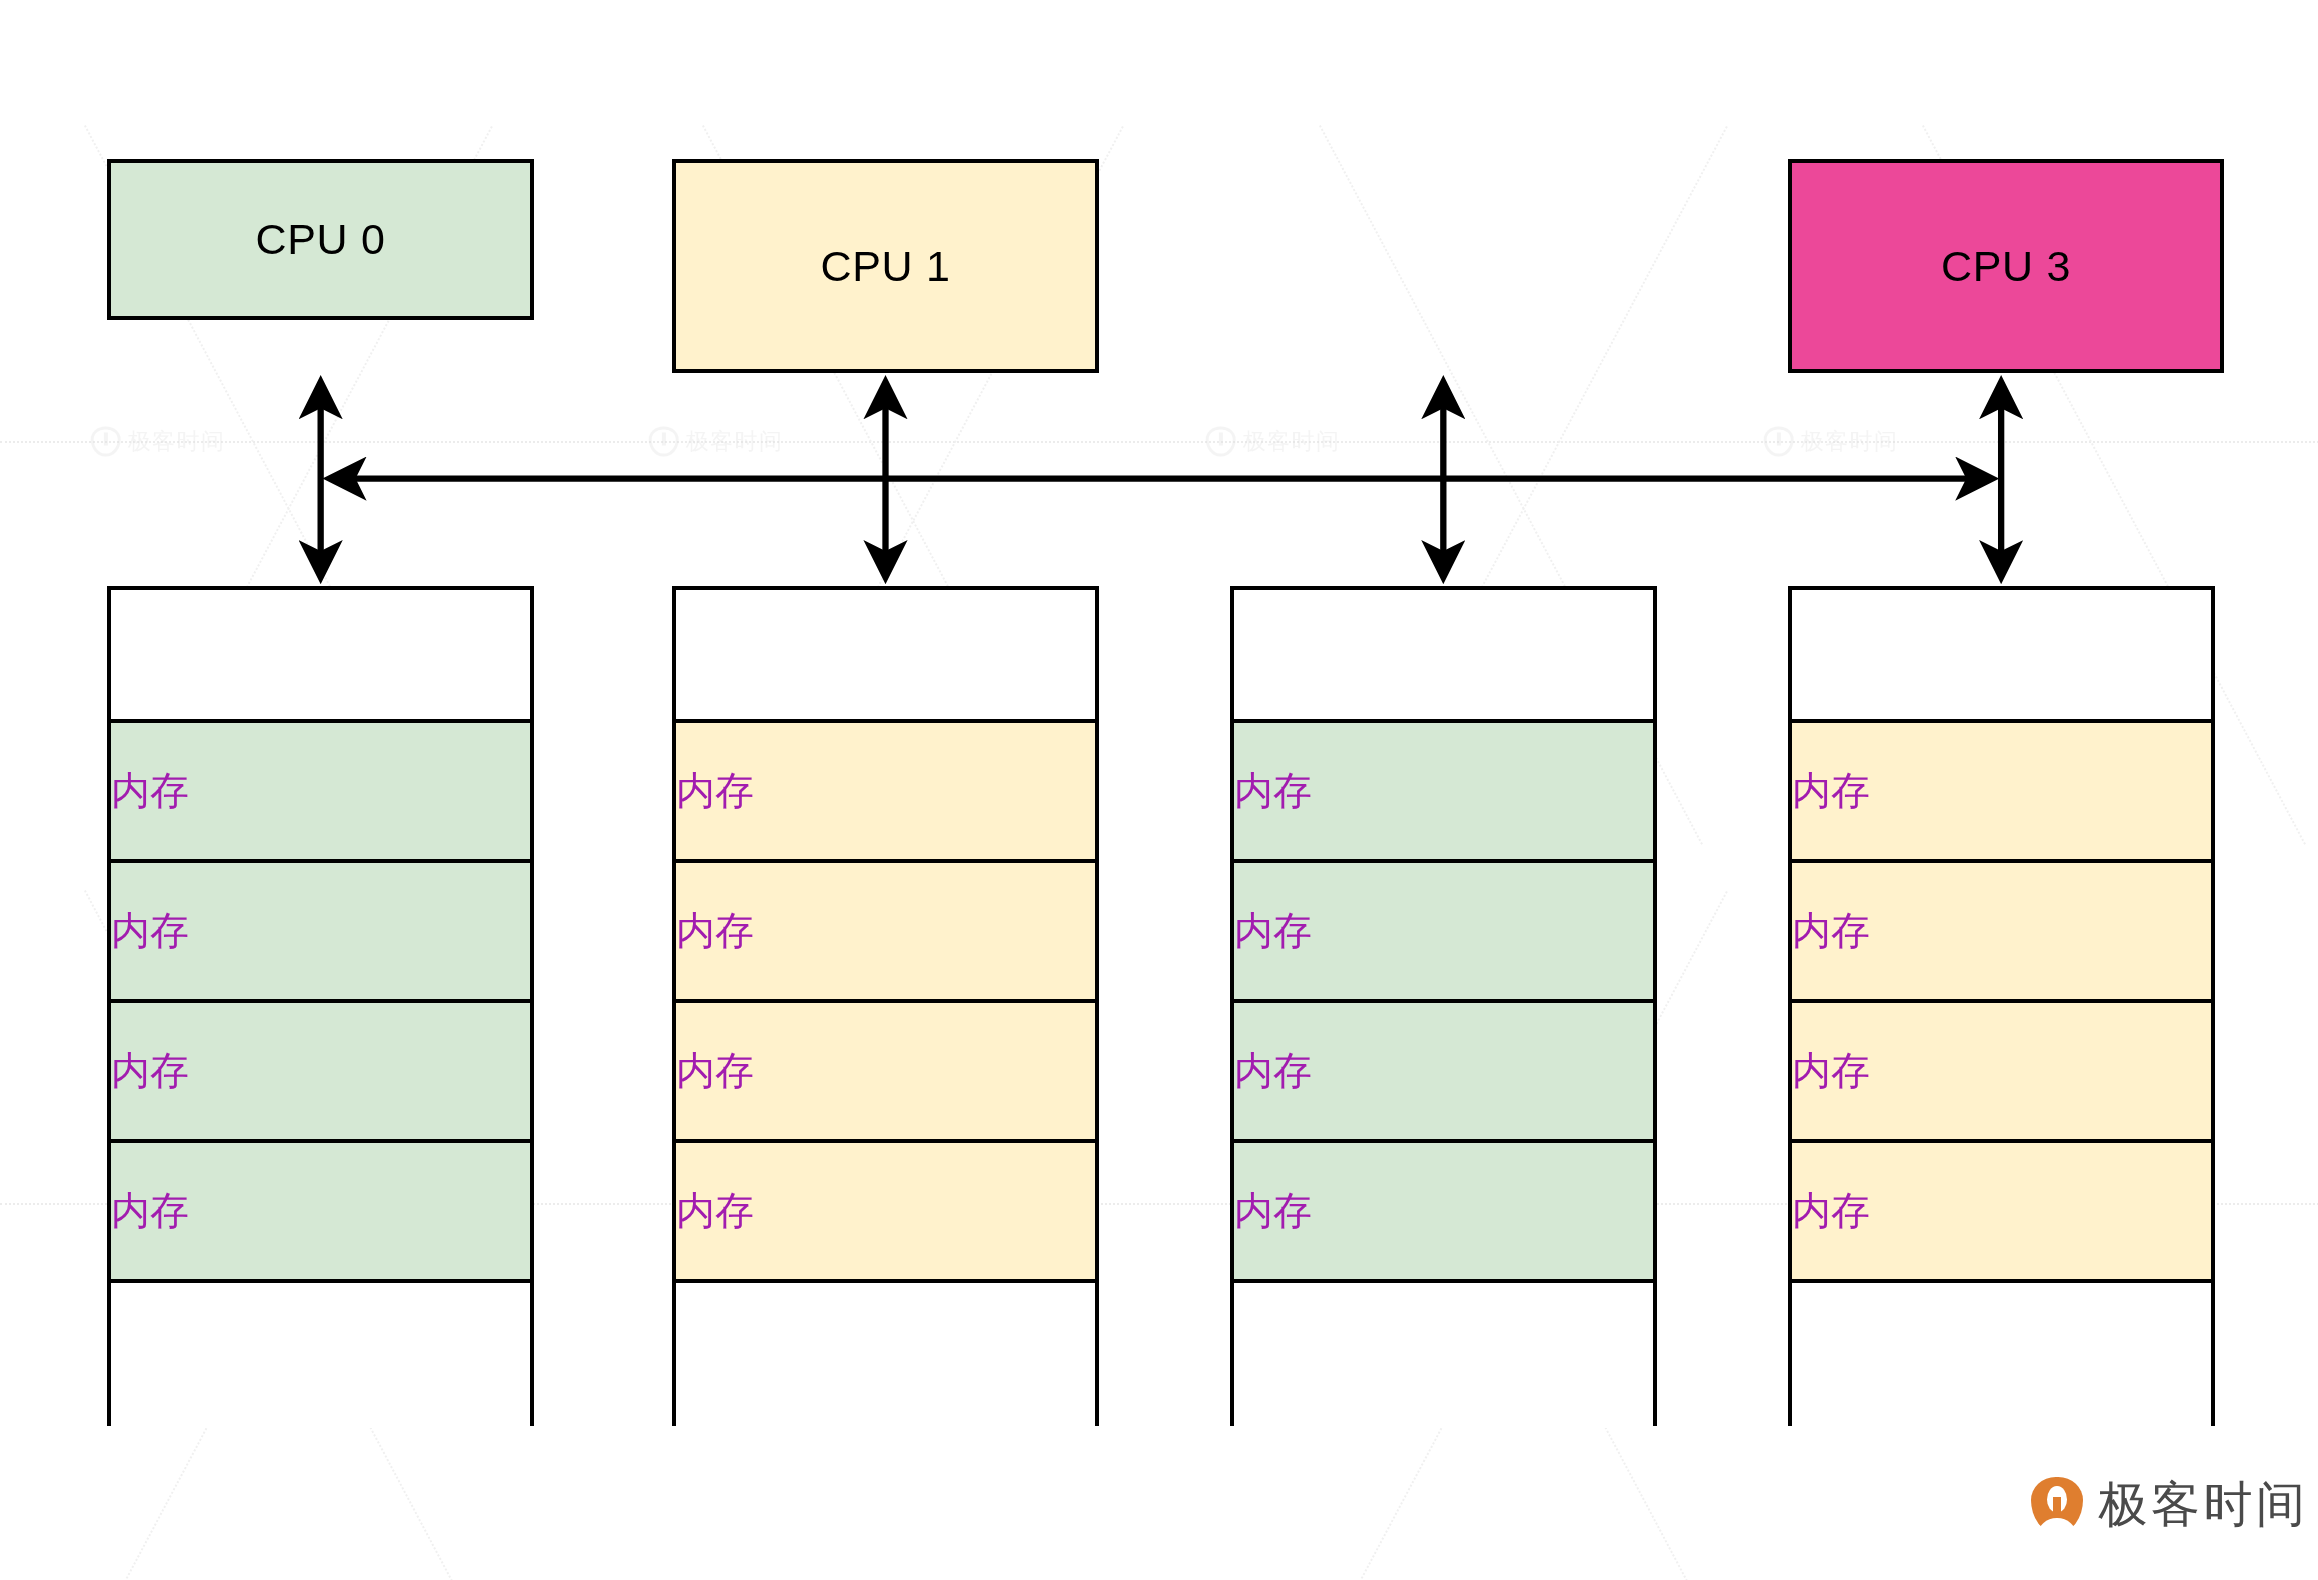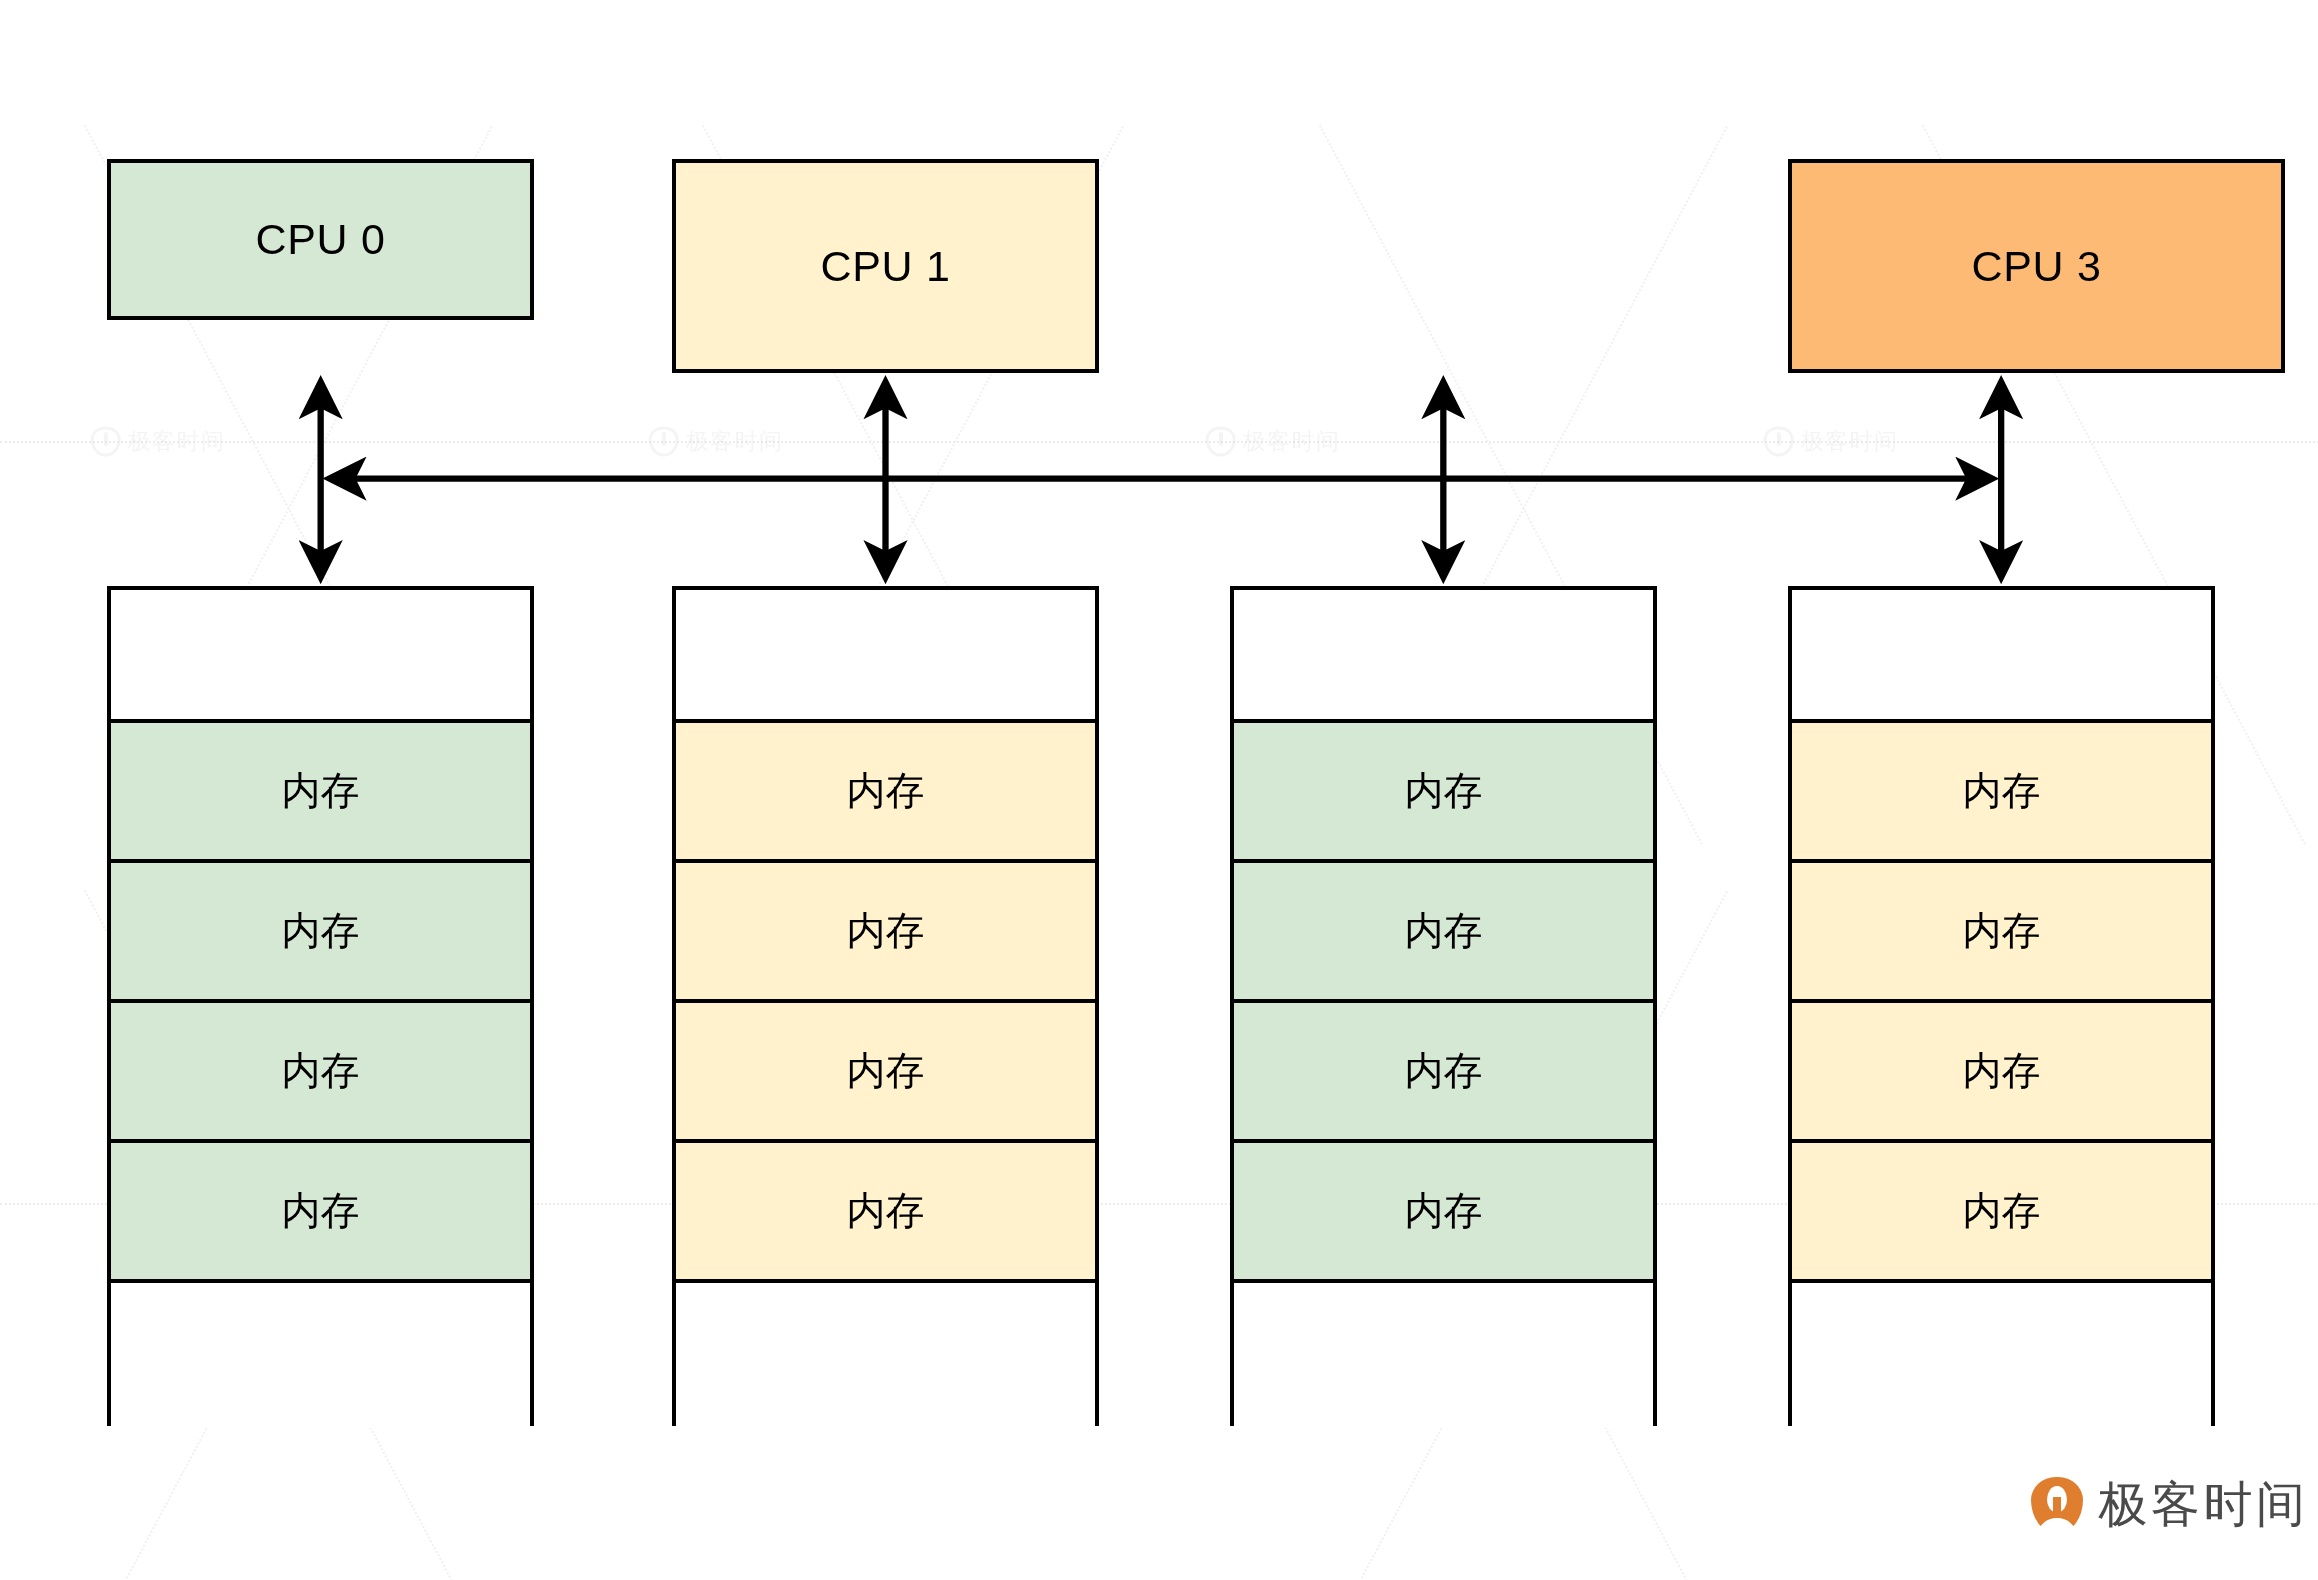--- a/index.html
+++ b/index.html
@@ -96,23 +96,22 @@
     position: absolute;
     border: 4.9px solid #000000;
     box-sizing: border-box;
     display: flex;
     flex-direction: column;
   }
   .mem-row {
     box-sizing: border-box;
     display: flex;
     align-items: center;
-    justify-content: center;
     font-size: 39px;
-    color: #000000;
+    color: #a21caf;
     background: #ffffff;
     border-bottom: 4.9px solid #000000;
   }
   .mem-row:last-child {
     border-bottom: none;
   }
   .mem-row.empty {
     background: #ffffff;
   }
 
@@ -237,21 +236,21 @@
   </div>
 
   <div class="diagram">
 
     <div class="cpu-box" id="cpu0" style="left: 107px; top: 159px; width: 427px; height: 161px; background: rgb(213, 232, 212);">
       <span>CPU 0</span>
     </div>
     <div class="cpu-box" id="cpu1" style="left: 672px; top: 159px; width: 427px; height: 214px; background: rgb(255, 242, 204);">
       <span>CPU 1</span>
     </div>
-    <div class="cpu-box" id="cpu3" style="left: 1788px; top: 159px; width: 497px; height: 214px; background: #fdba74;">
+    <div class="cpu-box" id="cpu3" style="left: 1788px; top: 159px; width: 436px; height: 214px; background: #ec4899;">
       <span>CPU 3</span>
     </div>
 
     <svg class="conn-svg" width="2319" height="1581" viewBox="0 0 3305 2253">
       <defs>
         <marker id="ah" viewBox="0 0 12 12" refX="10" refY="6" markerWidth="7" markerHeight="7" orient="auto-start-reverse">
           <path d="M0,0 L12,6 L0,12 L3,6 Z" fill="#000000"></path>
         </marker>
       </defs>
 

